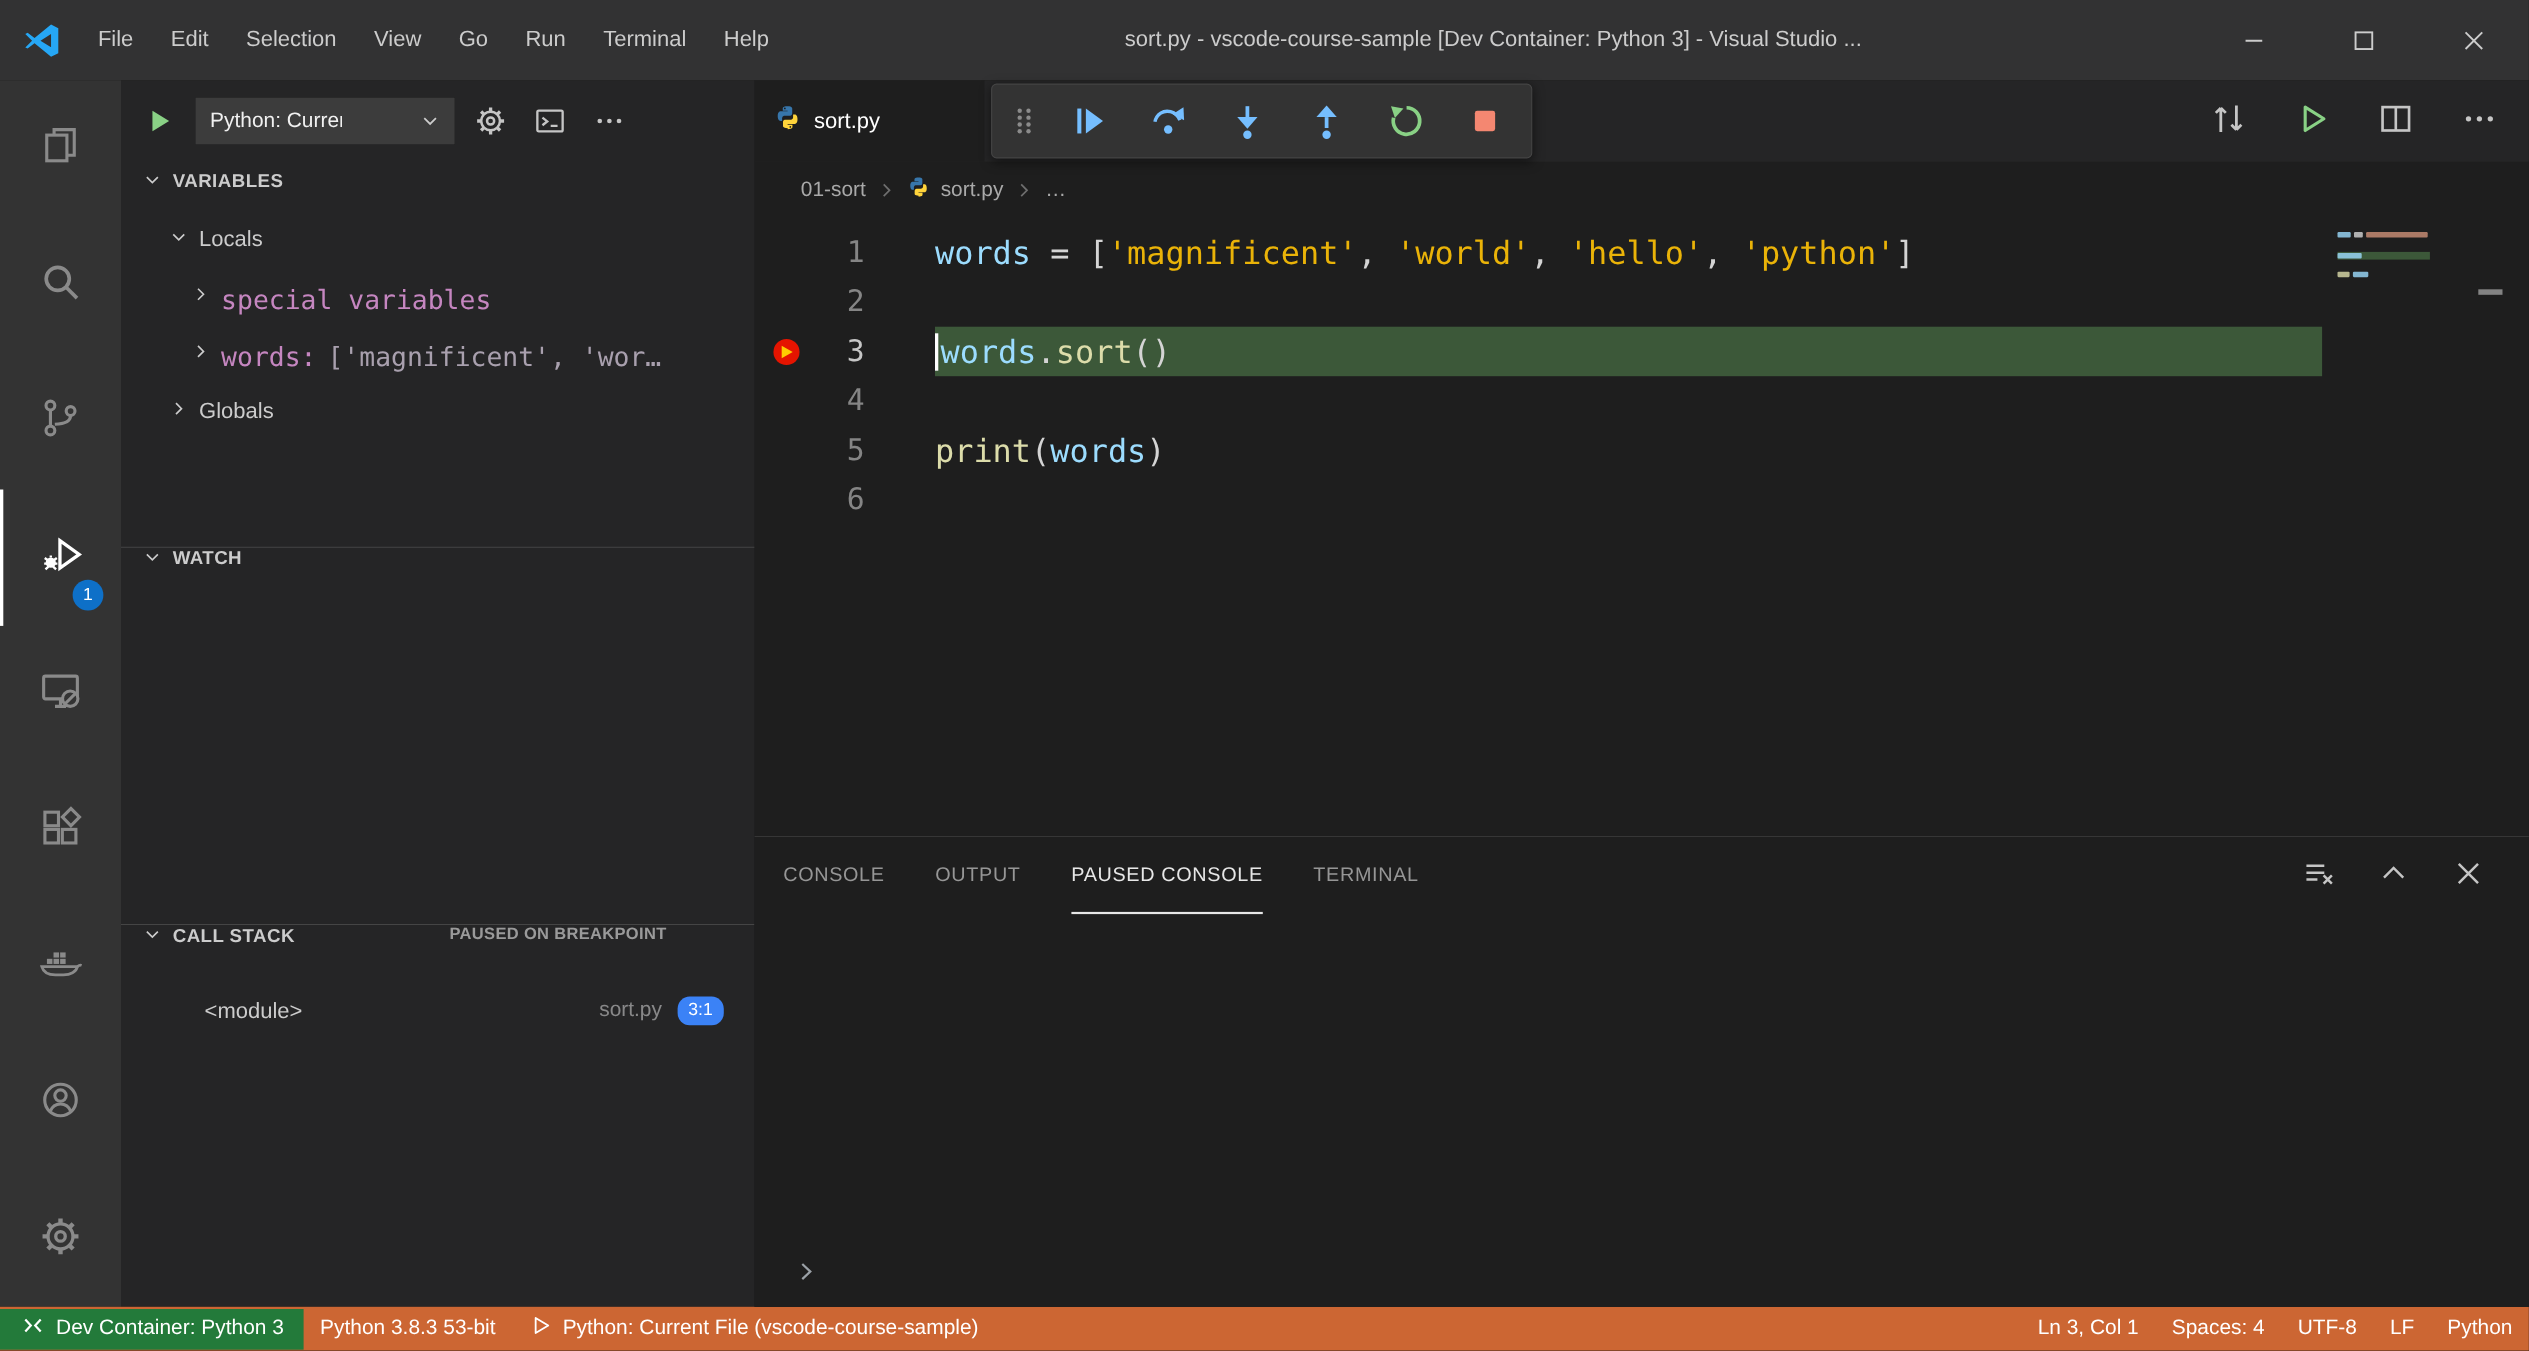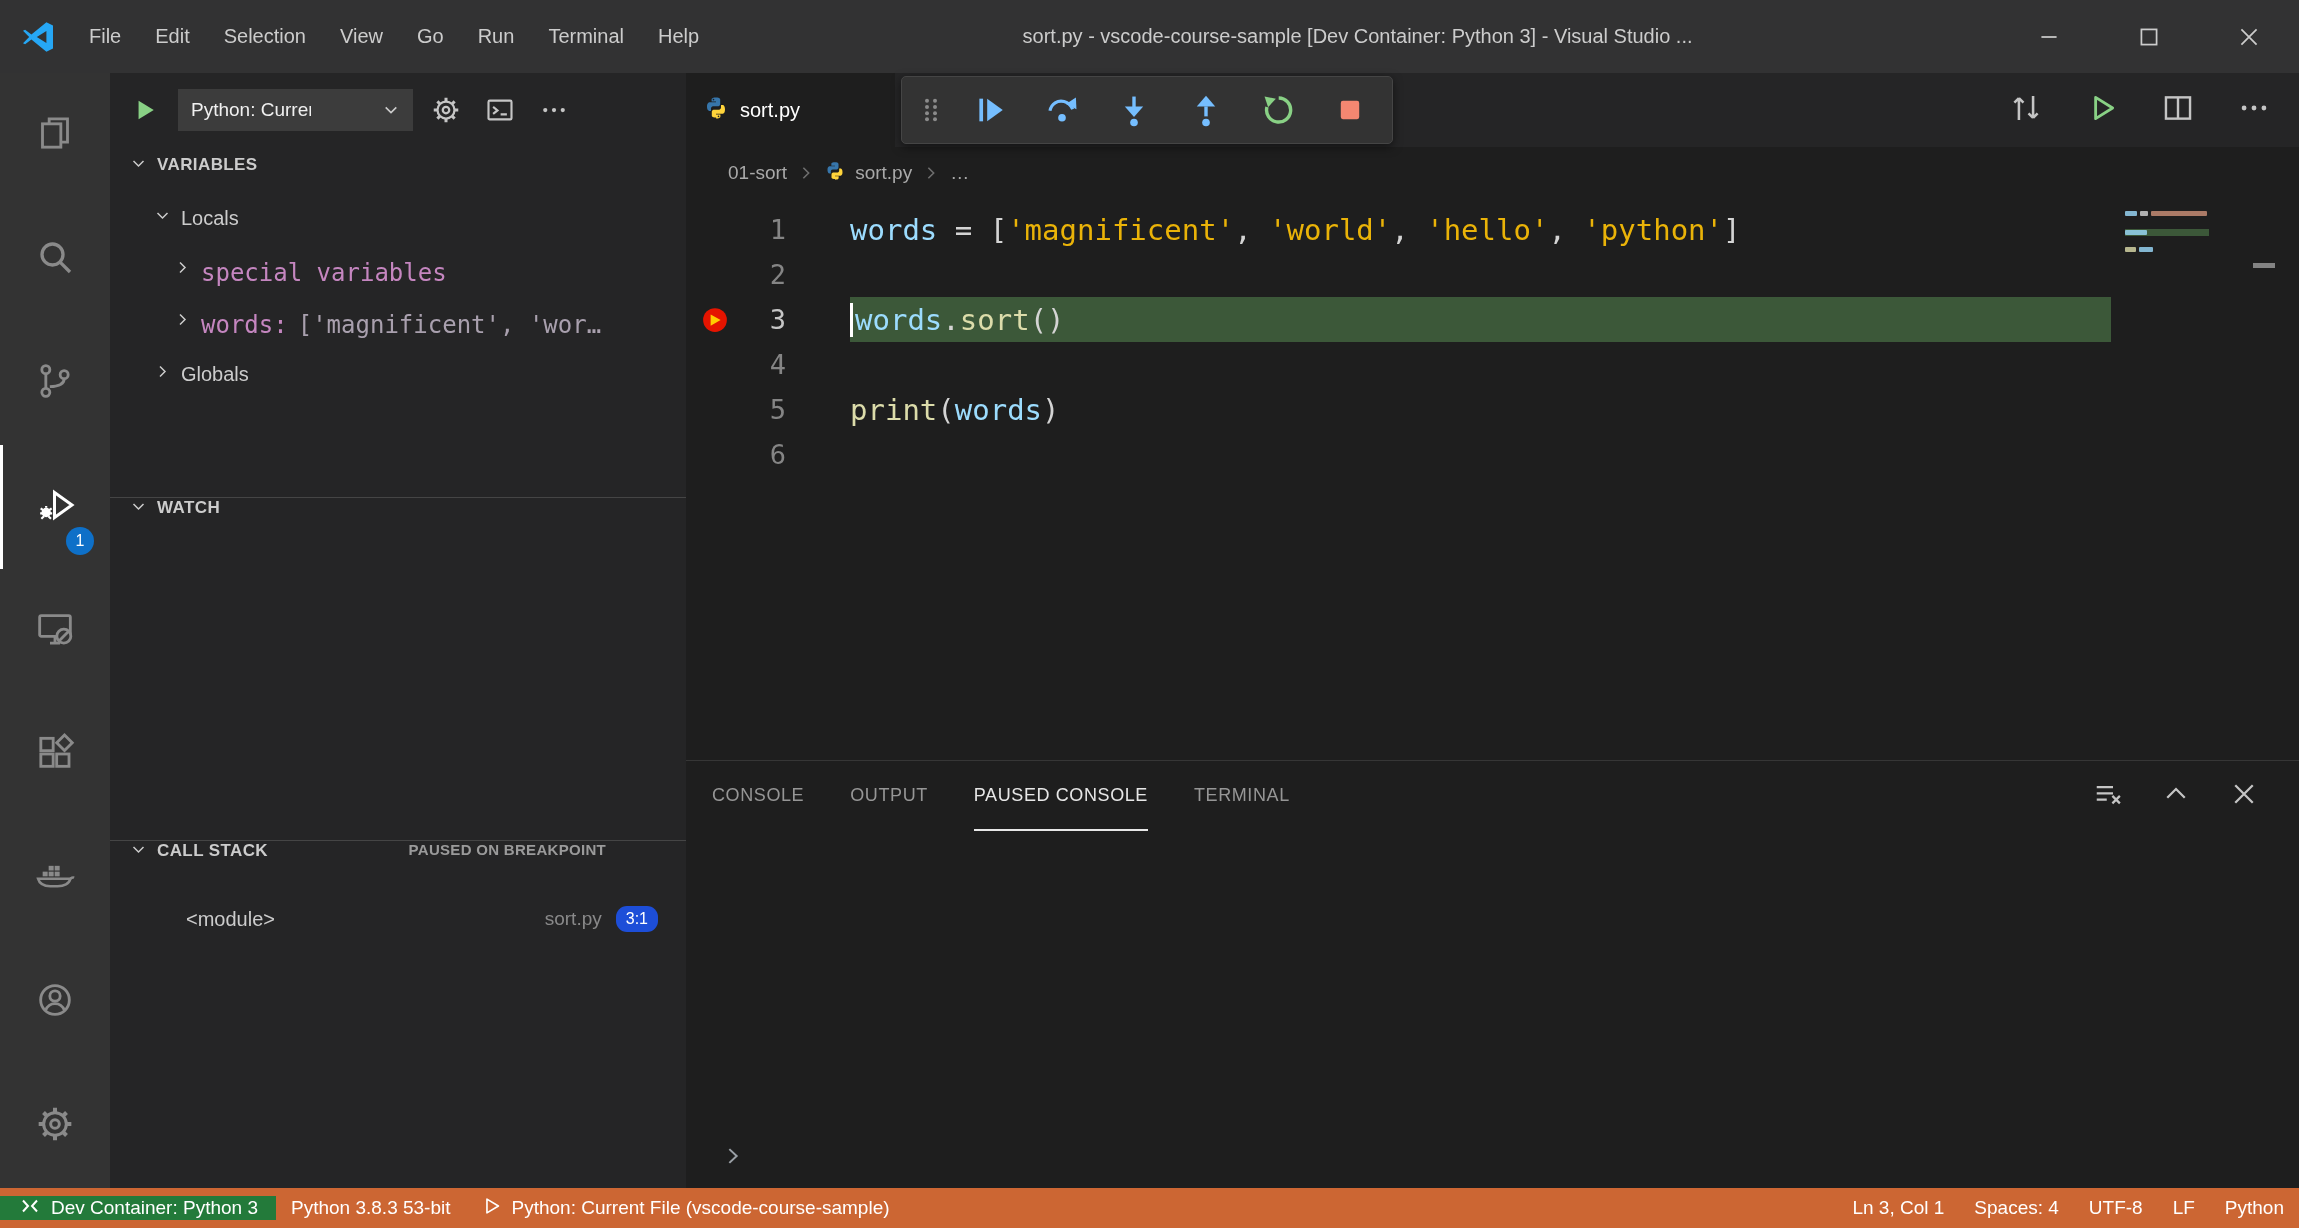--- a/index.html
+++ b/index.html
@@ -42,21 +42,21 @@
   .tree-label { font-size:20px; color:#cccccc; }
   .mono-purple { font-family:"DejaVu Sans Mono", monospace; font-size:24px; color:#c586c0; white-space:nowrap; }
   .value-dim { color:#a9a0ae; }
   .section-variables { height:350px; display:flex; flex-direction:column; padding-top:8px; }
   .section-watch { height:343px; border-top:1px solid rgba(128,128,128,.35); }
   .section-callstack { flex:1; border-top:1px solid rgba(128,128,128,.35); }
   .cs-status { margin-left:auto; padding-right:80px; font-size:15px; font-weight:bold; color:rgba(204,204,204,.7); letter-spacing:.3px; }
   .frame-row { height:52px; display:flex; align-items:center; padding:0 28px 0 76px; }
   .frame-name { font-size:20px; color:#cccccc; }
   .frame-file { margin-left:auto; color:rgba(204,204,204,.6); font-size:19px; }
-  .frame-badge { margin-left:14px; background:#1d4ed8; color:#ffffff; font-size:16px; padding:4px 10px; border-radius:11px; }
+  .frame-badge { margin-left:14px; background:#3b82f6; color:#ffffff; font-size:16px; padding:4px 10px; border-radius:11px; }
 
   
   .editor-col { flex:1; display:flex; flex-direction:column; min-width:0; position:relative; background:#1e1e1e; }
   .tabbar { height:74px; background:#252526; display:flex; align-items:center; flex:none; }
   .tab { width:209px; height:74px; background:#1e1e1e; display:flex; align-items:center; padding:0 18px; gap:12px;
     font-size:20px; color:#ffffff; }
   .tab-actions { margin-left:auto; display:flex; gap:42px; margin-right:28px; align-items:center; }
 
   .debug-toolbar { position:absolute; left:215px; top:3px; height:68px; background:#333333; border:1px solid #454545;
     border-radius:5px; box-shadow:0 3px 10px rgba(0,0,0,.5); display:flex; align-items:center; padding:0 6px; z-index:10; }
@@ -90,21 +90,21 @@
   .panel-tabs { height:70px; display:flex; align-items:center; padding:0 26px; flex:none; }
   .panel-tab { margin-right:46px; font-size:18px; letter-spacing:.6px; color:#969696; height:70px; display:flex;
     align-items:center; border-bottom:2px solid transparent; }
   .panel-tab.active { color:#e7e7e7; border-bottom-color:#e7e7e7; }
   .panel-actions { margin-left:auto; display:flex; gap:38px; align-items:center; margin-right:14px; }
   .panel-body { flex:1; }
   .console-input { height:60px; display:flex; align-items:center; padding-left:36px; }
 
   
   .statusbar { height:40px; background:#cc6633; display:flex; align-items:center; color:#ffffff; font-size:19px; flex:none; }
-  .sb-item { padding:0 15px; display:flex; align-items:center; gap:9px; height:24px; white-space:nowrap; }
+  .sb-item { padding:0 15px; display:flex; align-items:center; gap:9px; height:37px; white-space:nowrap; }
   .sb-remote { background:#237a3a; padding:0 18px; }
   .sb-right { margin-left:auto; display:flex; }
 </style>
 </head>
 <body>
 
 <div class="app">
 
   <div class="titlebar">
     <span class="logo">

